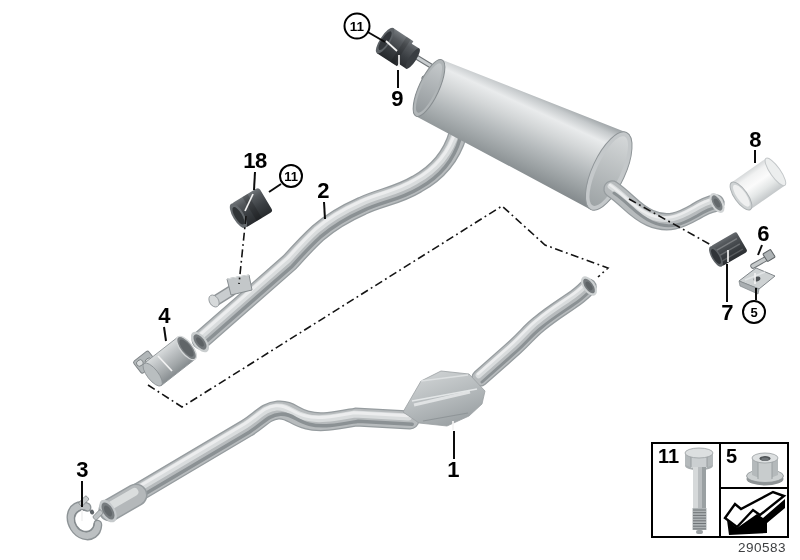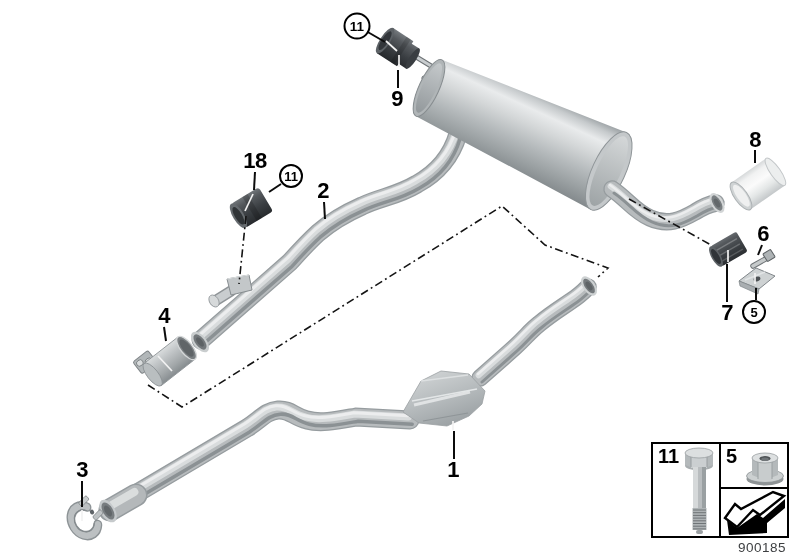--- a/index.html
+++ b/index.html
@@ -329,15 +329,15 @@
     </div>
     <div class="cell-arrow">
       <svg class="cell-icon" width="66" height="47" viewBox="0 0 66 47">
         <path d="M6,31 L16,39 L36,25 L42,29 L64,10 L64,19 L46,34 L46,44 L8,46 Z" fill="#000"></path>
         <path d="M4,29 L14,15 L20,20 L52,3 L63,7 L39,26 L32,21 L16,38 Z" fill="#fff" stroke="#000" stroke-width="2.4" stroke-linejoin="miter"></path>
       </svg>
     </div>
   </div>
 </div>
 
-<div id="docnum">900185</div>
+<div id="docnum">290583</div>
 
 </div>
 
 </body></html>

